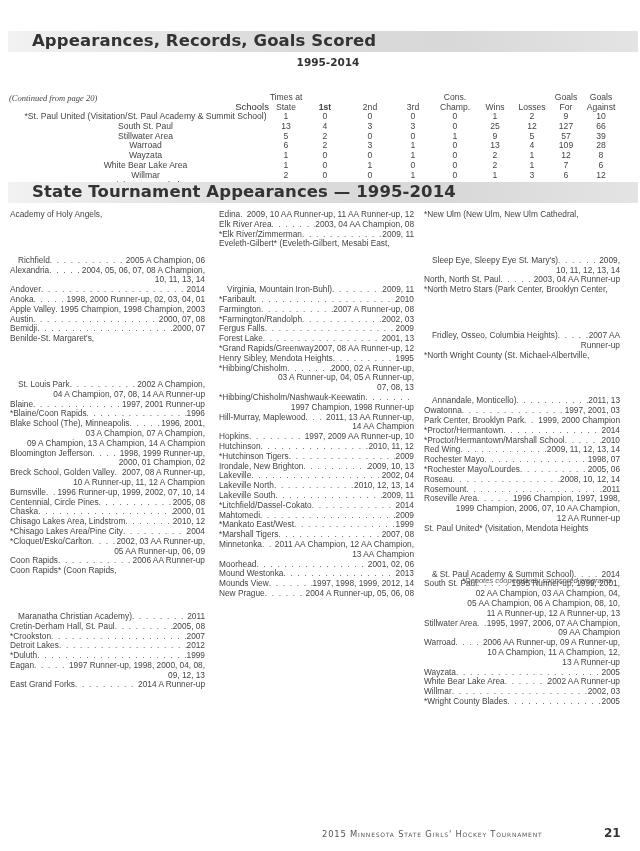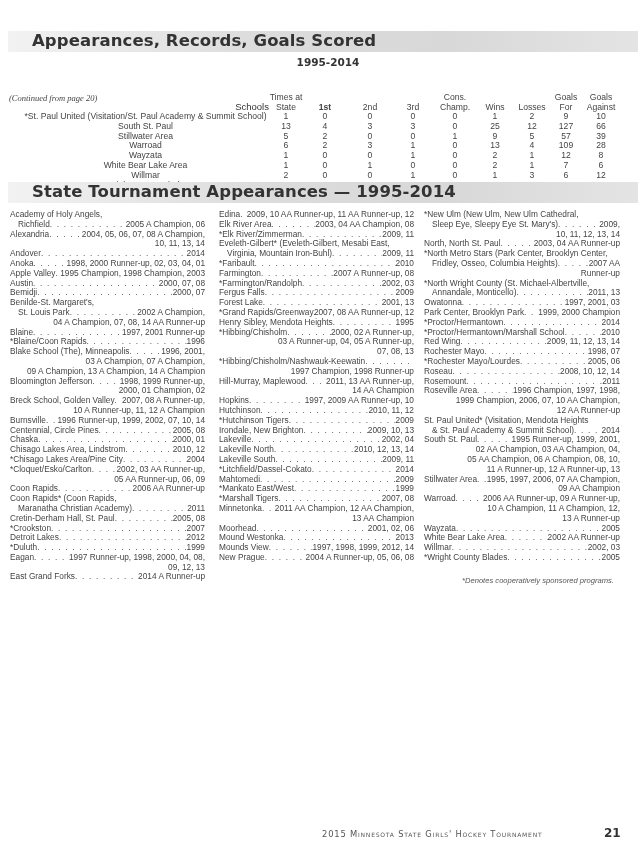--- a/index.html
+++ b/index.html
@@ -12,21 +12,21 @@
   table.stats th { font-weight:normal; text-align:center; vertical-align:bottom; line-height:10px; padding:0; color:#444; }
   table.stats th.school-h { text-align:right; font-size:9.5px; color:#333; }
   table.stats td { padding:0; line-height:9.8px; text-align:center; }
   table.stats td.school { text-align:center; white-space:nowrap; }
   .col { position:absolute; top:210px; font-size:8.3px; line-height:9.8px; color:#444; }
   .entry { position:relative; }
   .entry .line { display:flex; white-space:nowrap; }
   .entry .dots { flex:1; overflow:hidden; white-space:nowrap; color:#555; letter-spacing:1.2px; }
   .entry .dots::before { content:". . . . . . . . . . . . . . . . . . . . . . . . . . . . . . . . . . . . . . . . . . . . . . . . . . . . . . . . . . . . . . . . . . . . . . . . . . ."; }
   .entry .cont-line { text-align:right; white-space:nowrap; }
-  .entry .indent { padding-left:8px; }
+  .entry .indent { padding-left:8px;margin-top:36px; }
   .footnote { position:absolute; left:462px; top:576px; font-style:italic; font-size:7.6px; color:#555; }
   .footer { position:absolute; top:829px; left:322px; font-family:"DejaVu Sans", sans-serif; font-size:8.4px; color:#555; letter-spacing:0.8px; font-variant:small-caps; }
   .pagenum { position:absolute; top:826px; left:604px; font-family:"DejaVu Sans", sans-serif; font-weight:bold; font-size:12px; color:#333; }
 </style>
 </head>
 <body>
 
 <div class="band" style="top:31px;"></div>
 <div class="band-title" style="top:31px;">Appearances, Records, Goals Scored</div>
 <div class="subyear" style="top:56px;">1995-2014</div>

